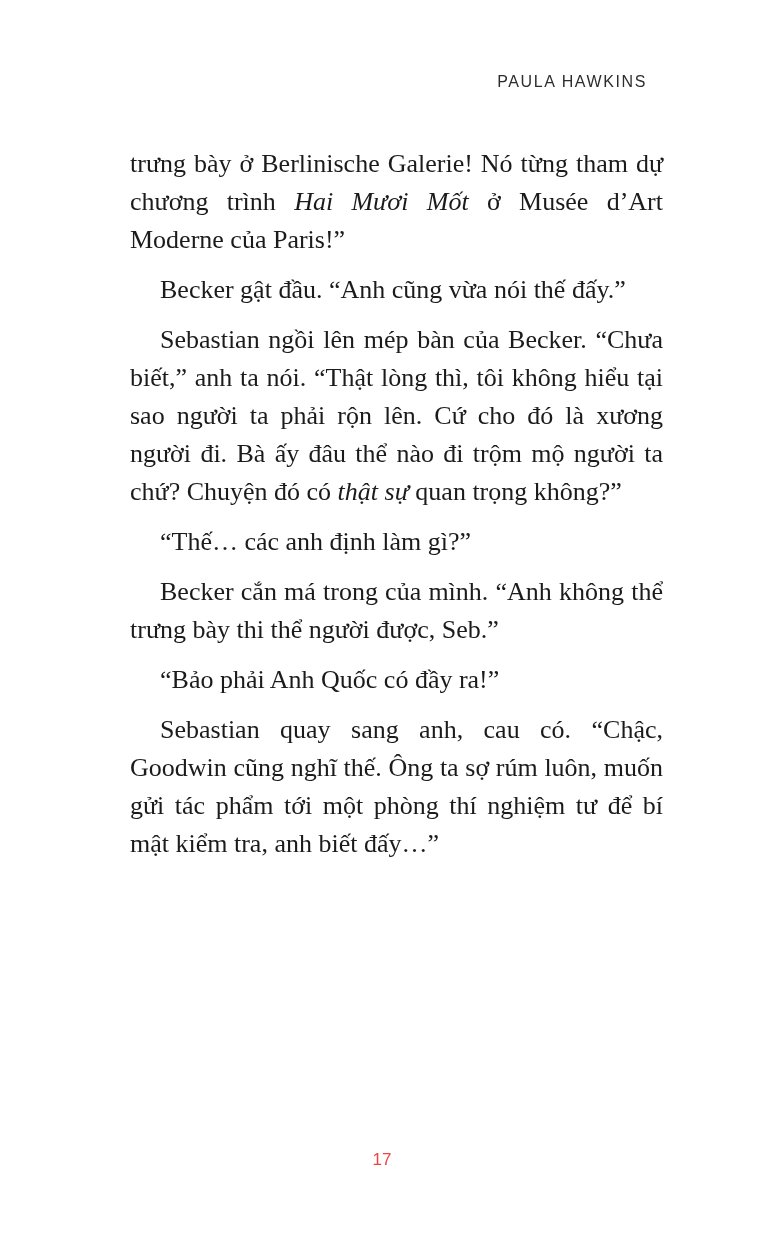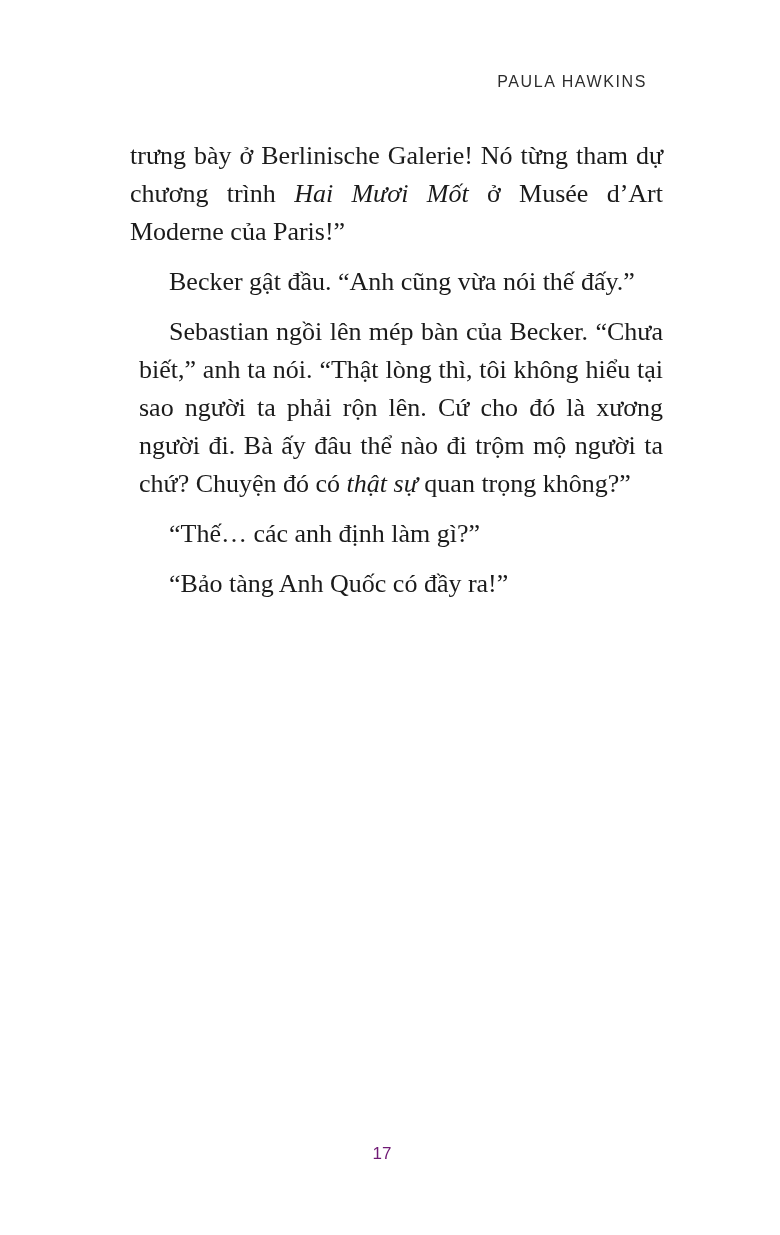--- a/index.html
+++ b/index.html
@@ -32,48 +32,49 @@
     font-family: "Liberation Serif", "DejaVu Serif", serif;
     font-size: 26px;
     line-height: 38px;
     color: #1b1b1b;
     text-align: justify;
   }
   .body-text p {
     margin: 12px 0 0 0;
   }
   .body-text p:first-child {
-    margin-top: 8px;
+    margin-top: 16px;
   }
   .body-text p.indent {
     text-indent: 30px;
-    margin-left: 9px;
   }
   .body-text .italic {
     font-style: italic;
   }
   .page-number {
     position: absolute;
-    bottom: 71px;
+    bottom: 65px;
     left: 0;
     width: 100%;
     text-align: center;
     font-family: "Liberation Sans", "DejaVu Sans", sans-serif;
     font-size: 17px;
-    color: #701a75;
+    color: #ef4444;
   }
 </style>
 </head>
 <body>
 
 <div class="page">
   <div class="running-header">PAULA HAWKINS</div>
 
   <div class="body-text">
       <p><span>trưng bày ở Berlinische Galerie! Nó từng tham dự chương trình </span><span class="italic">Hai Mươi Mốt</span><span> ở Musée d’Art Moderne của Paris!”</span></p>
       <p class="indent"><span>Becker gật đầu. “Anh cũng vừa nói thế đấy.”</span></p>
       <p class="indent"><span>Sebastian ngồi lên mép bàn của Becker. “Chưa biết,” anh ta nói. “Thật lòng thì, tôi không hiểu tại sao người ta phải rộn lên. Cứ cho đó là xương người đi. Bà ấy đâu thể nào đi trộm mộ người ta chứ? Chuyện đó có </span><span class="italic">thật sự</span><span> quan trọng không?”</span></p>
       <p class="indent"><span>“Thế… các anh định làm gì?”</span></p>
-      <p class="indent"><span>“Bảo tàng Anh Quốc có đầy ra!”</span></p>
+      <p class="indent"><span>Becker cắn má trong của mình. “Anh không thể trưng bày thi thể người được, Seb.”</span></p>
+      <p class="indent"><span>“Bảo phải Anh Quốc có đầy ra!”</span></p>
+      <p class="indent"><span>Sebastian quay sang anh, cau có. “Chậc, Goodwin cũng nghĩ thế. Ông ta sợ rúm luôn, muốn gửi tác phẩm tới một phòng thí nghiệm tư để bí mật kiểm tra, anh biết đấy…”</span></p>
     </div>
 
   <div class="page-number">17</div>
 </div>
 
 </body></html>

